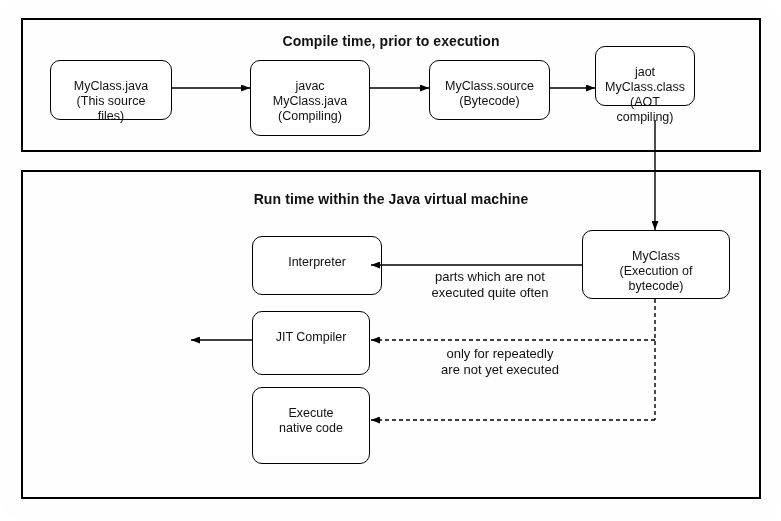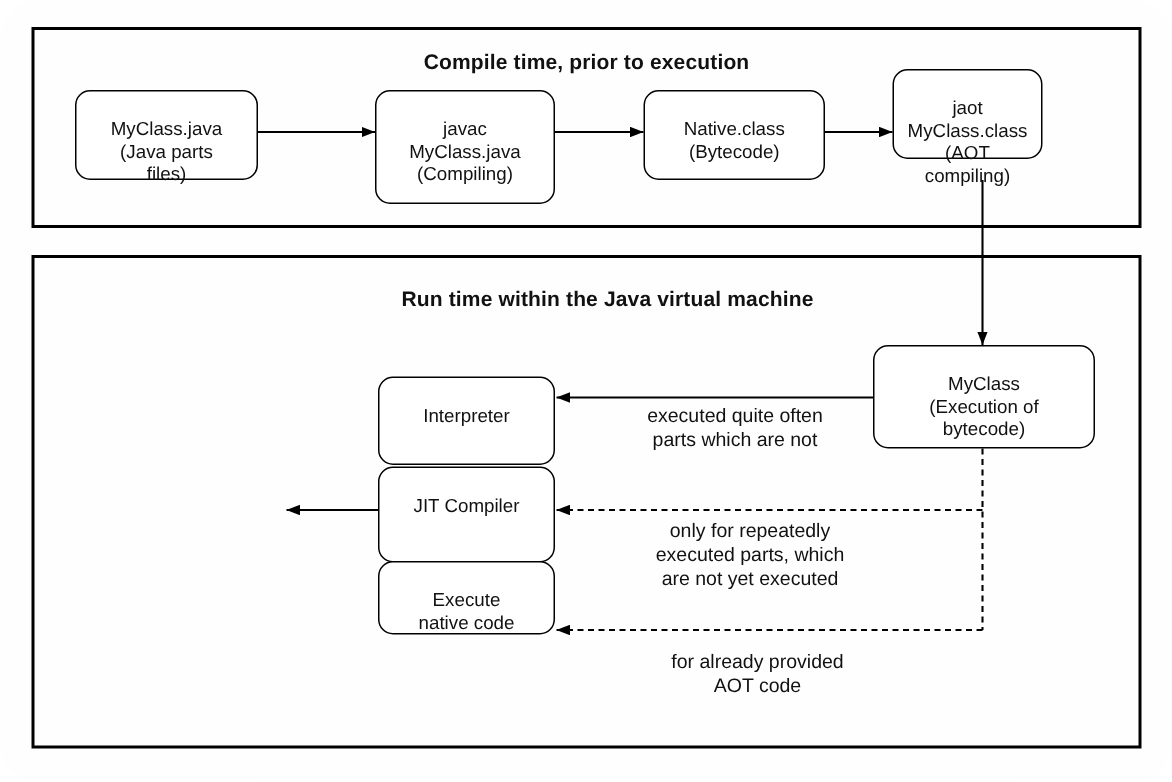--- a/index.html
+++ b/index.html
@@ -11,21 +11,21 @@
     position:absolute; box-sizing:border-box;
     border:2px solid #000; background:transparent;
   }
   .compile-panel { left:21px; top:18px;  width:740px; height:134px; }
   .runtime-panel { left:21px; top:170px; width:740px; height:329px; }
   .panel-title {
     position:absolute; left:0; width:100%; text-align:center;
     font-size:14px; font-weight:bold; margin:0; letter-spacing:0.1px;
   }
   .compile-panel .panel-title { top:13px; }
-  .runtime-panel .panel-title { top:19px;padding-left:14px; }
+  .runtime-panel .panel-title { top:19px; }
   .node {
     position:absolute; box-sizing:border-box;
     border:1.5px solid #000; border-radius:10px; background:#ffffff;
     display:flex; flex-direction:column; align-items:center; justify-content:flex-start;
     font-size:12.5px; line-height:15px; text-align:center; padding:18px;
   }
   .edge-label {
     position:absolute; text-align:center; font-size:13px; line-height:16px;
   }
   .edge-label span { display:block; }
@@ -42,75 +42,70 @@
 </head>
 <body>
 
 <div class="canvas">
 
   <section class="panel compile-panel">
     <h2 class="panel-title">Compile time, prior to execution</h2>
 
     <div class="node" style="left:27px;top:40px;width:122px;height:60px">
       <span>MyClass.java</span>
-      <span>(Java parts files)</span>
+      <span>(This source files)</span>
     </div>
 
     <div class="node" style="left:227px;top:40px;width:120px;height:76px">
       <span>javac MyClass.java</span>
       <span>(Compiling)</span>
     </div>
 
     <div class="node" style="left:406px;top:40px;width:121px;height:60px">
-      <span>Native.class</span>
+      <span>MyClass.source</span>
       <span>(Bytecode)</span>
     </div>
 
     <div class="node" style="left:572px;top:26px;width:100px;height:60px">
       <span>jaot MyClass.class</span>
       <span>(AOT compiling)</span>
     </div>
   </section>
 
   <section class="panel runtime-panel">
     <h2 class="panel-title">Run time within the Java virtual machine</h2>
 
-    <div class="node" style="left:229px;top:79px;width:118px;height:59px">
+    <div class="node" style="left:229px;top:64px;width:130px;height:59px">
       <span>Interpreter</span>
     </div>
 
     <div class="node" style="left:559px;top:58px;width:148px;height:69px">
       <span>MyClass</span>
       <span>(Execution of bytecode)</span>
     </div>
 
 
     <div class="node" style="left:229px;top:139px;width:118px;height:64px">
       <span>JIT Compiler</span>
     </div>
 
-    <div class="node" style="left:229px;top:202px;width:118px;height:49px">
+    <div class="node" style="left:229px;top:215px;width:118px;height:77px">
       <span>Execute native code</span>
     </div>
 
     <div class="edge-label" style="left:387px;top:97px;width:160px">
+      <span>parts which are not</span>
       <span>executed quite often</span>
-      <span>parts which are not</span>
     </div>
 
     <div class="edge-label" style="left:387px;top:174px;width:180px">
       <span>only for repeatedly</span>
-      <span>executed parts, which</span>
       <span>are not yet executed</span>
     </div>
 
-    <div class="edge-label" style="left:392px;top:261px;width:180px">
-      <span>for already provided</span>
-      <span>AOT code</span>
-    </div>
 
   </section>
 
   <svg class="connectors" viewBox="0 0 781 521">
     <defs>
       <marker id="arr" markerWidth="9" markerHeight="7" refX="9" refY="3.5" orient="auto" markerUnits="userSpaceOnUse">
         <path d="M0,0 L9,3.5 L0,7 z" fill="#000"></path>
       </marker>
     </defs>
 

